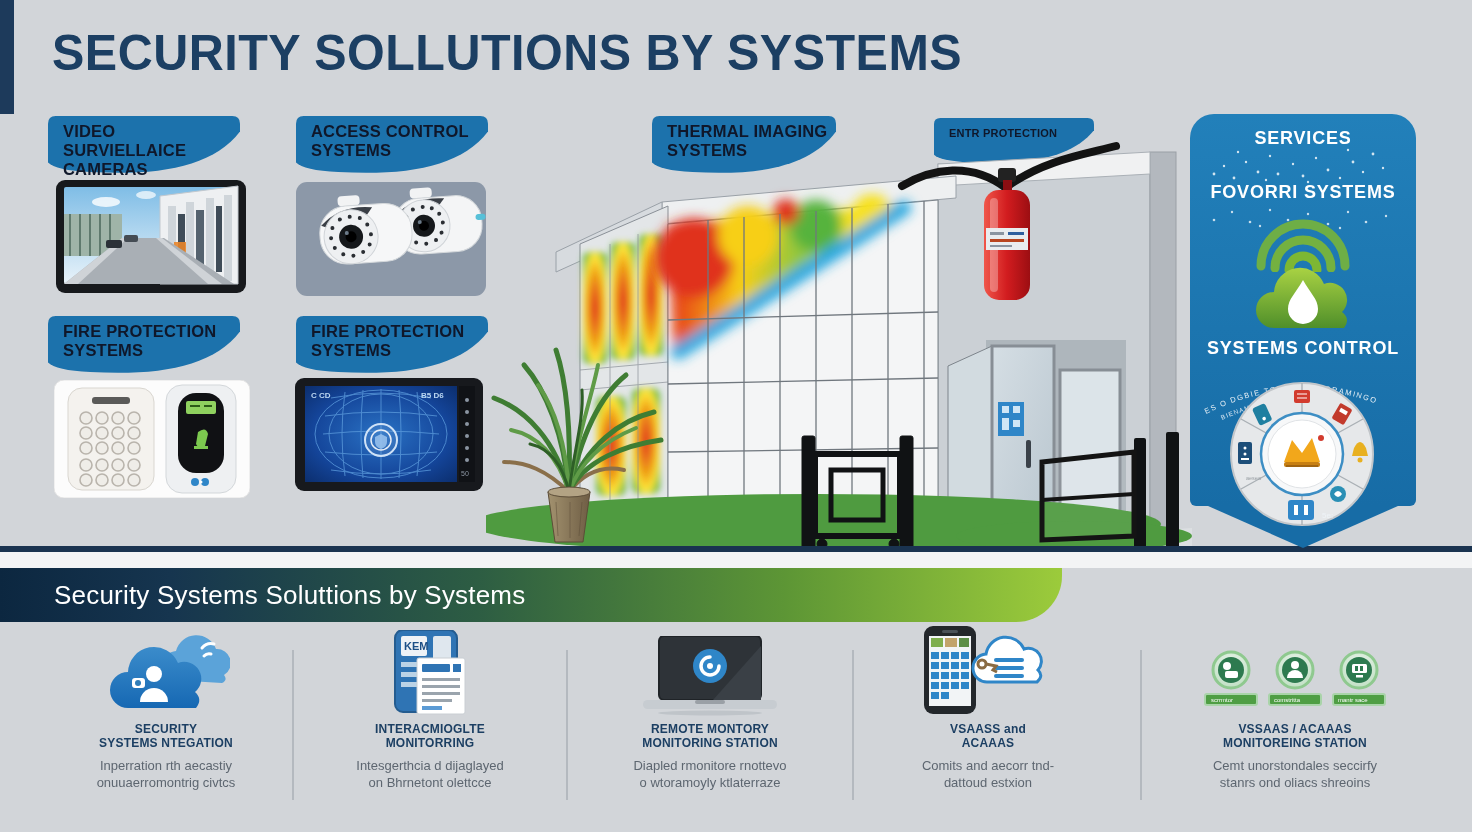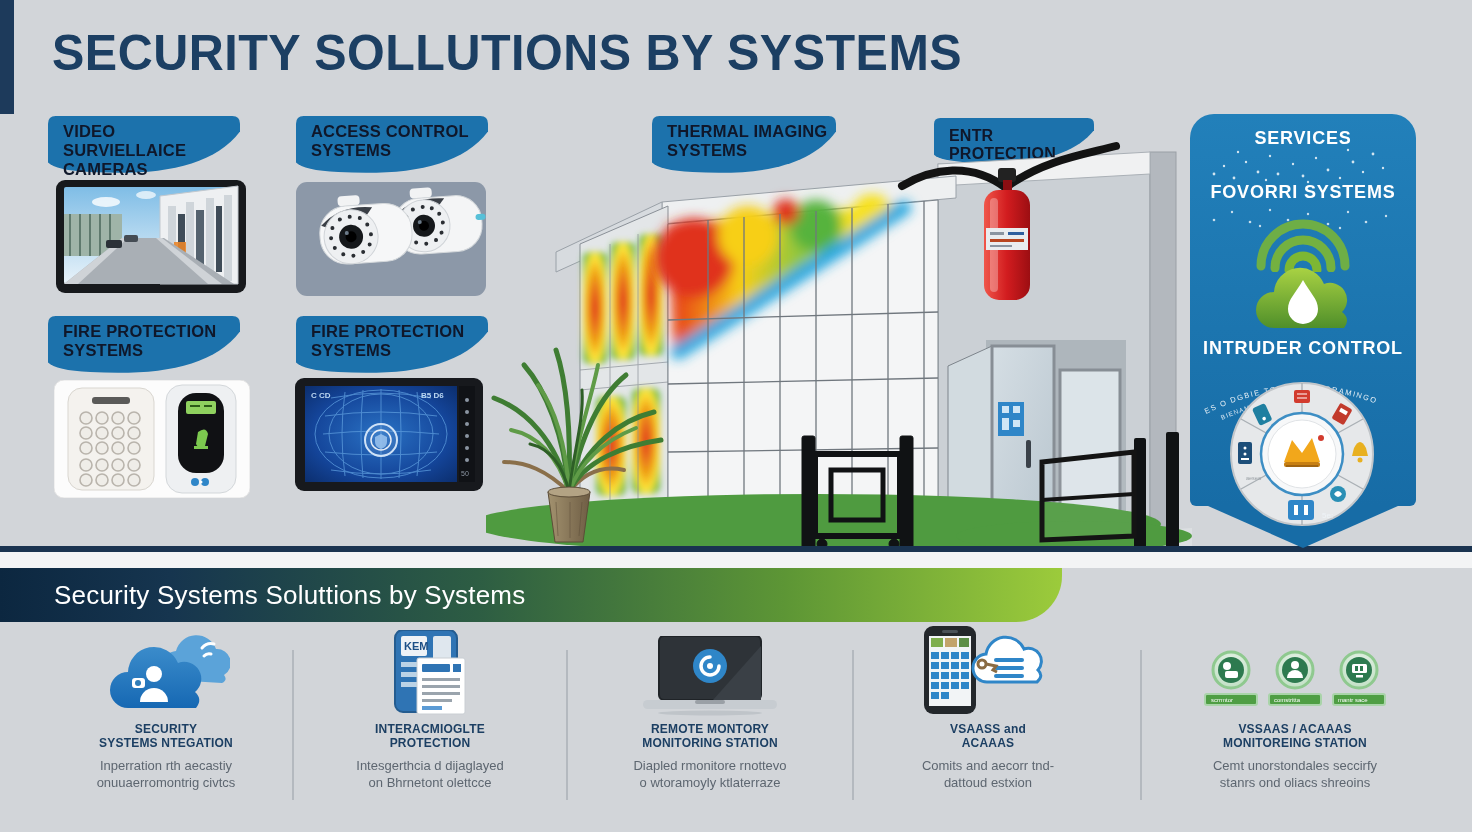--- a/index.html
+++ b/index.html
@@ -55,21 +55,21 @@
     <svg viewBox="0 0 200 60" preserveAspectRatio="none">
         <path d="M8,0 L192,0 Q200,0 200,8 L200,16 C172,52 118,62 44,58 Q8,56 0,48 L0,8 Q0,0 8,0 Z" fill="#1c72ac"></path>
       </svg>
     <div class="rtxt preline">THERMAL IMAGING
 SYSTEMS</div>
   </div>
   <div class="ribbon" style="left:934px;top:118px;width:160px;height:46px;">
     <svg viewBox="0 0 200 60" preserveAspectRatio="none">
         <path d="M8,0 L192,0 Q200,0 200,8 L200,16 C172,52 118,62 44,58 Q8,56 0,48 L0,8 Q0,0 8,0 Z" fill="#1c72ac"></path>
       </svg>
-    <div class="rtxt" style="font-size:16px;top:9px;">ENTR PROTECTION</div>
+    <div class="rtxt" style="font-size:11px;top:9px;">ENTR PROTECTION</div>
   </div>
   <div class="ribbon" style="left:48px;top:316px;width:192px;height:58px;">
     <svg viewBox="0 0 200 60" preserveAspectRatio="none">
         <path d="M8,0 L192,0 Q200,0 200,8 L200,16 C172,52 118,62 44,58 Q8,56 0,48 L0,8 Q0,0 8,0 Z" fill="#1c72ac"></path>
       </svg>
     <div class="rtxt preline">FIRE PROTECTION
 SYSTEMS</div>
   </div>
   <div class="ribbon" style="left:296px;top:316px;width:192px;height:58px;">
     <svg viewBox="0 0 200 60" preserveAspectRatio="none">
@@ -466,21 +466,21 @@
     <svg class="abs" style="left:54px;top:150px;" width="118" height="74">
       <defs>
           <linearGradient id="gcl" x1="0" y1="0" x2="0" y2="1">
             <stop offset="0" stop-color="#a9d243"></stop>
             <stop offset="1" stop-color="#4f8f2a"></stop>
           </linearGradient>
         </defs>
       <path d="M30,64 a18,18 0 0 1 0,-36 a26,26 0 0 1 50,-8 a17,17 0 0 1 18,28 q9,7 2,16 Z" fill="url(#gcl)"></path>
       <path d="M59,16 C66,29 74,35 74,45 a15,15 0 1 1 -30,0 C44,35 52,29 59,16 Z" fill="#fff"></path>
     </svg>
-    <div class="panel-label" style="top:224px;">INTRUDER CONTROL</div>
+    <div class="panel-label" style="top:224px;">SYSTEMS CONTROL</div>
     <svg class="abs" style="left:6px;top:248px;" width="214" height="58">
       <defs>
         <path id="arcA" d="M10,52 Q107,4 204,52" fill="none"></path>
         <path id="arcB" d="M26,58 Q107,22 188,58" fill="none"></path>
       </defs>
       <text font-size="7.5" fill="#e8f0f6" letter-spacing="1.5"><textPath href="#arcA">ES O DGBIE TODIABY COBRAMINGO</textPath></text>
       <text font-size="6.5" fill="#d7e6f2" letter-spacing="1"><textPath href="#arcB">BIENAM GOLV BKRAG FOVORRI</textPath></text>
     </svg>
   </div>
 
@@ -591,21 +591,21 @@
         <rect x="35" y="34" width="28" height="8" rx="1" fill="#2f74b4"></rect>
           <rect x="66" y="34" width="8" height="8" fill="#2f74b4"></rect>
         <rect x="35" y="48" width="38" height="3" fill="#9aa4ad"></rect>
           <rect x="35" y="55" width="38" height="3" fill="#9aa4ad"></rect>
           <rect x="35" y="62" width="38" height="3" fill="#9aa4ad"></rect>
           <rect x="35" y="69" width="30" height="3" fill="#9aa4ad"></rect>
         <rect x="35" y="76" width="20" height="4" fill="#5b9bd5"></rect>
       </svg>
     </div>
     <div class="ctitle preline">INTERACMIOGLTE
-PROTECTION</div>
+MONITORRING</div>
     <div class="csub preline">Intesgerthcia d dijaglayed
 on Bhrnetont olettcce</div>
   </div>
 
   <div class="col" style="left:580px;width:260px;">
     <div class="iconbox">
       <svg width="134" height="80" viewBox="0 0 134 80">
         <rect x="16" y="0" width="102" height="64" rx="5" fill="#2e3338" stroke="#1f2327" stroke-width="2"></rect>
         <polygon points="118,10 118,64 70,64" fill="#3a4046"></polygon>
         <circle cx="67" cy="30" r="17" fill="#2f86c8"></circle>

